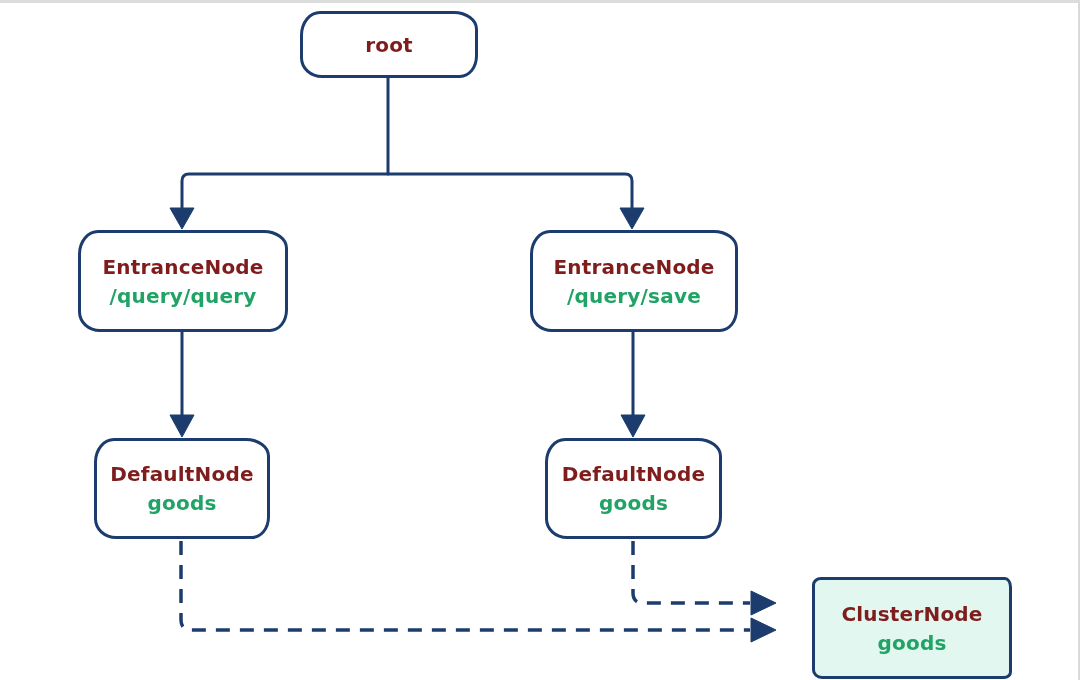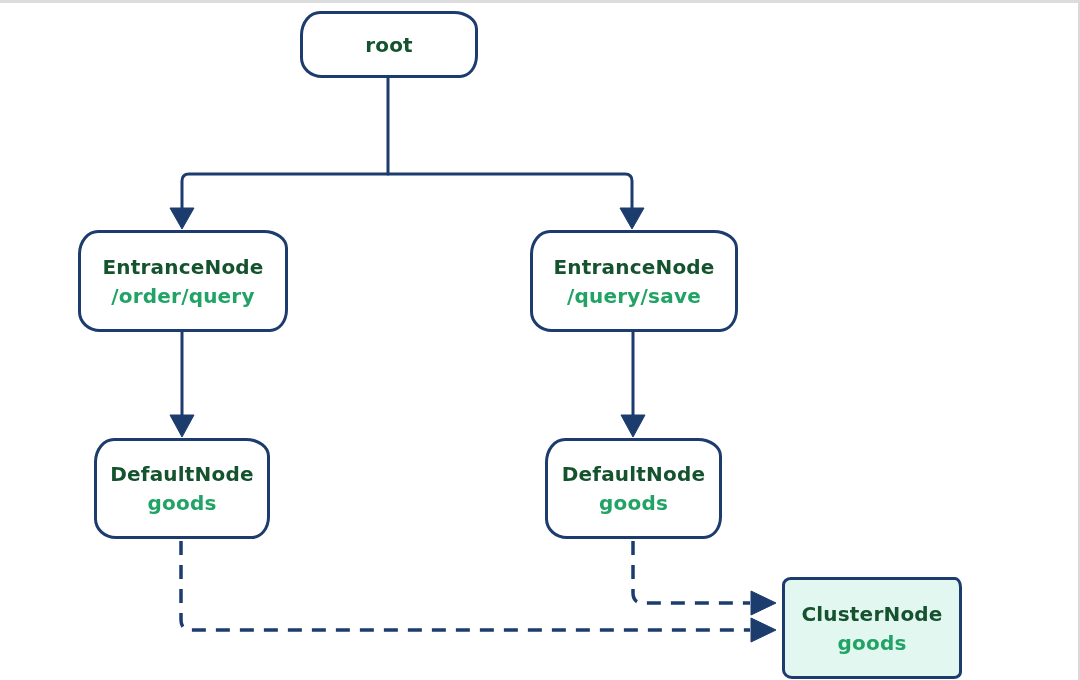--- a/index.html
+++ b/index.html
@@ -51,40 +51,40 @@
     border: 3px solid #1c3c6e;
     border-radius: 20px 24px 18px 22px / 24px 18px 22px 20px;
     display: flex;
     flex-direction: column;
     align-items: center;
     justify-content: center;
     gap: 3px;
     text-align: center;
   }
   .node .title {
-    color: #14532d;
+    color: #7f1d1d;
     font-size: 20px;
     font-weight: 700;
     letter-spacing: 0.2px;
     line-height: 1.3;
   }
   .node .subtitle {
     color: #22a366;
     font-size: 20px;
     font-weight: 700;
     letter-spacing: 0.2px;
     line-height: 1.3;
   }
   .node-root    { left: 300px; top: 8px;   width: 178px; height: 67px; }
   .node-entrance-query { left: 78px;  top: 227px; width: 210px; height: 102px; }
   .node-entrance-save  { left: 530px; top: 227px; width: 208px; height: 102px; }
   .node-default-query  { left: 94px;  top: 435px; width: 176px; height: 101px; }
   .node-default-save   { left: 545px; top: 435px; width: 177px; height: 101px; }
   .node-cluster {
-    left: 782px; top: 574px; width: 180px; height: 102px;
+    left: 812px; top: 574px; width: 200px; height: 102px;
     background: #e3f7f1;
     border-radius: 9px 7px 8px 10px / 8px 10px 7px 9px;
   }
 </style>
 </head>
 <body>
 
 <div class="canvas">
 
   <svg class="connectors" viewBox="0 0 1080 680" xmlns="http://www.w3.org/2000/svg" aria-hidden="true">
@@ -107,21 +107,21 @@
     <path class="dashed" d="M633 538 L633 590 Q633 600 643 600 L750 600"></path>
     <polygon points="776,600 751,588 751,612"></polygon>
   </svg>
 
   <div class="node node-root">
     <span class="title">root</span>
   </div>
 
   <div class="node node-entrance-query">
     <span class="title">EntranceNode</span>
-    <span class="subtitle">/order/query</span>
+    <span class="subtitle">/query/query</span>
   </div>
 
   <div class="node node-entrance-save">
     <span class="title">EntranceNode</span>
     <span class="subtitle">/query/save</span>
   </div>
 
   <div class="node node-default-query">
     <span class="title">DefaultNode</span>
     <span class="subtitle">goods</span>

